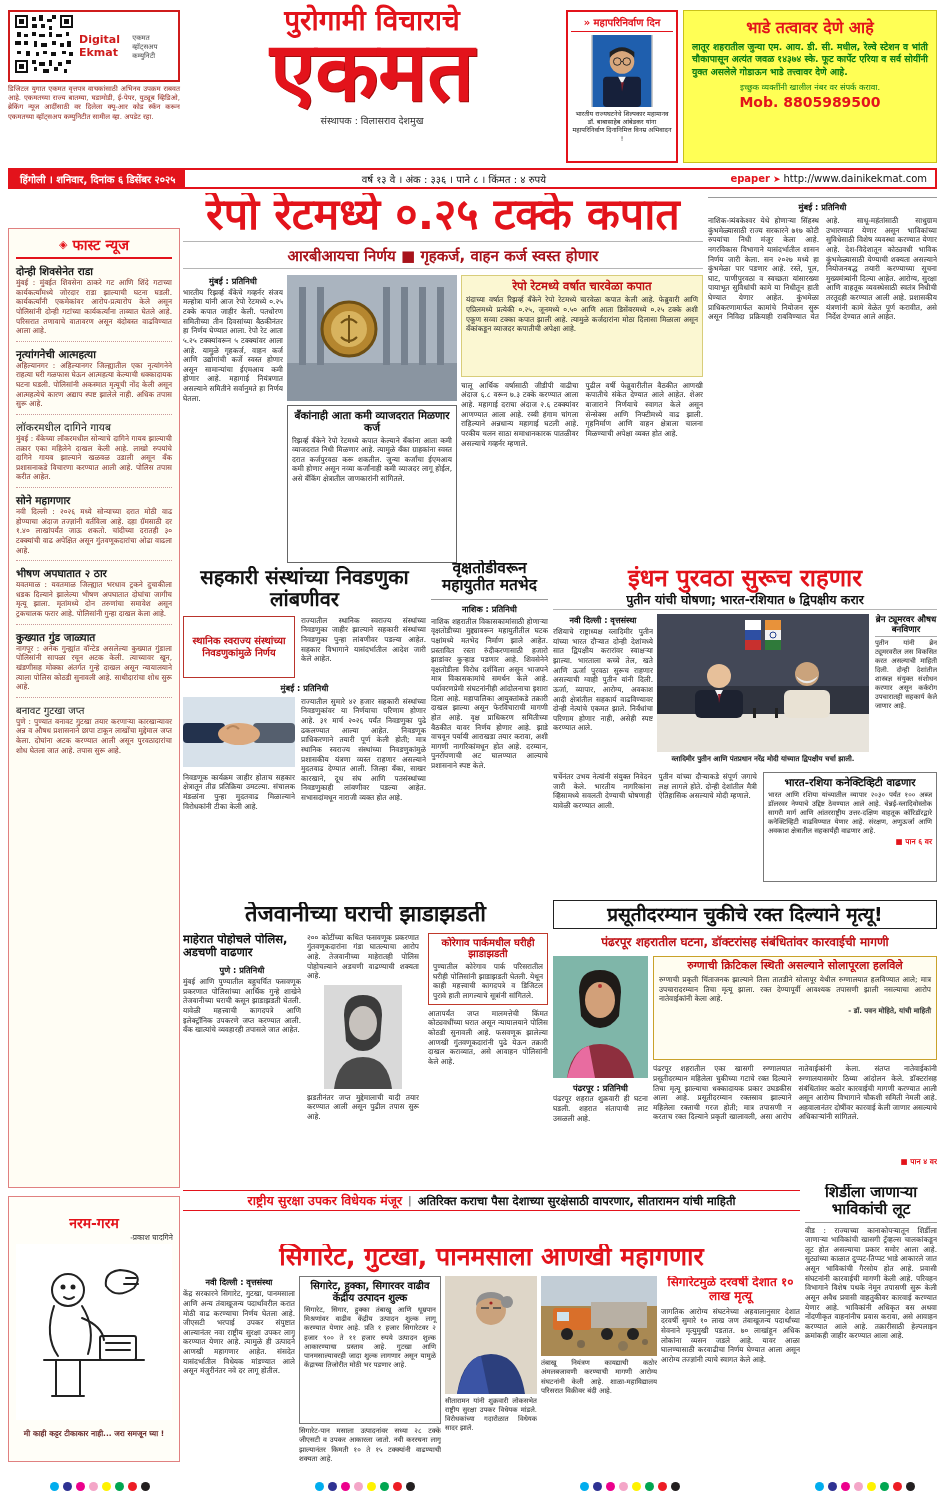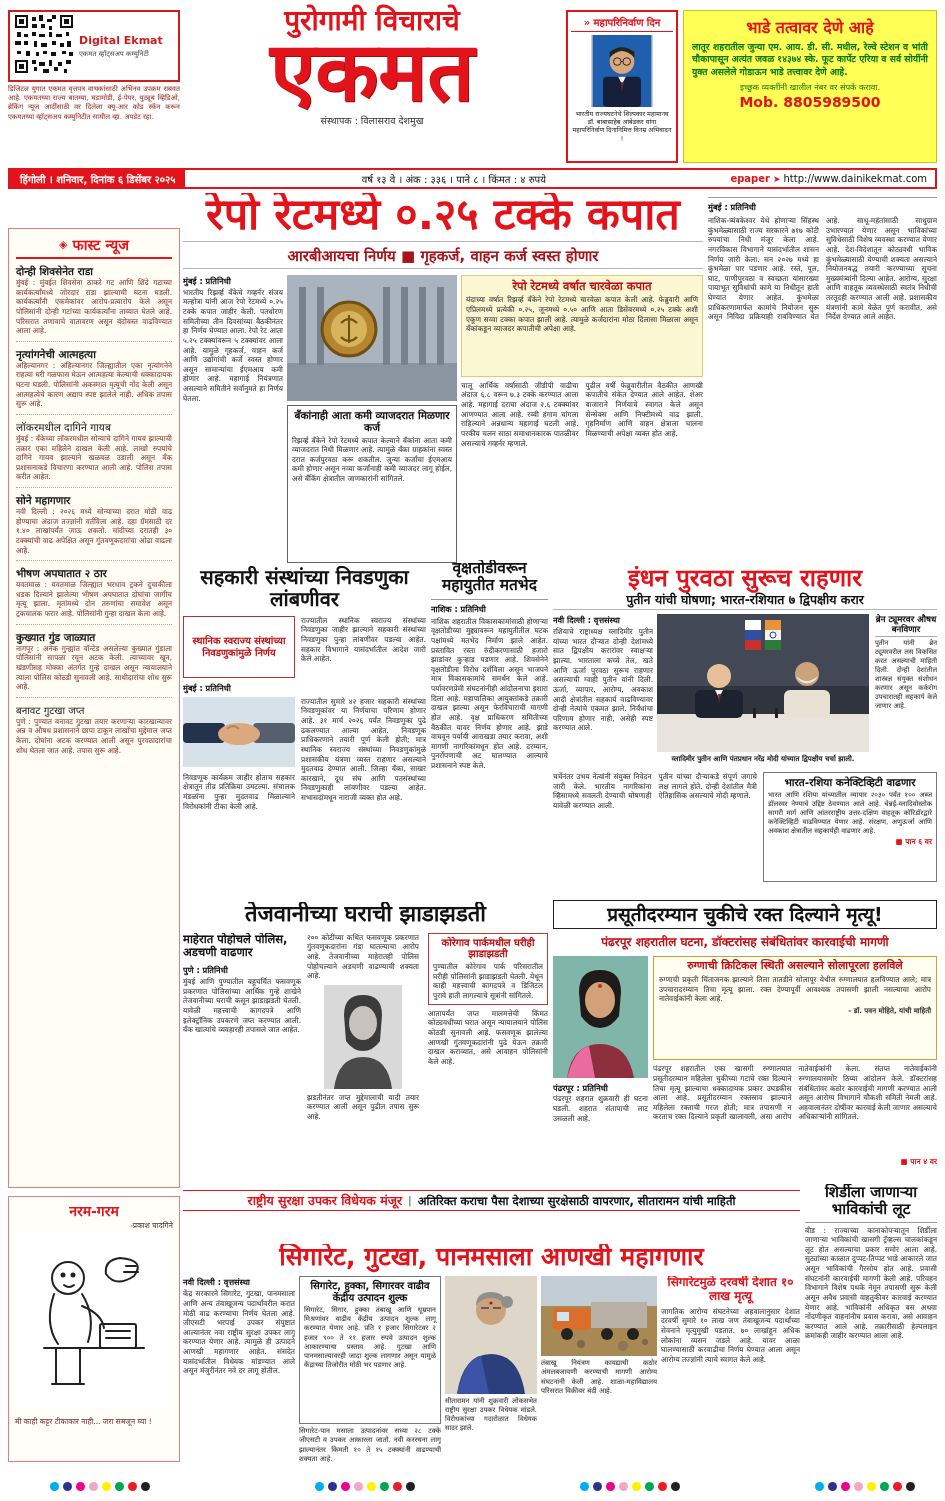--- a/index.html
+++ b/index.html
@@ -2,21 +2,21 @@
 <html><head>
 <meta charset="utf-8">
 <style>
   *{margin:0;padding:0;box-sizing:border-box}
   html,body{background:#e9e9e9}
   body{font-family:"DejaVu Sans",sans-serif;color:#1a1a1a}
   #page{position:relative;width:945px;height:1501px;background:#ffffff;overflow:hidden}
   .abs{position:absolute}
   .jus{text-align:justify}
   .bt{font-size:7.3px;line-height:1.32;color:#232323;text-align:justify}
-  .byline{font-weight:bold;font-size:8.2px;color:#111}
+  .byline{font-weight:bold;font-size:8.2px;text-align:center;color:#111}
   .sec-head{font-weight:bold;color:#121212;text-align:center;line-height:1.12}
   .box{border:1px solid #777;padding:3px 4px;overflow:hidden}
   .box-title{font-weight:bold;text-align:center;line-height:1.18}
   .cols2{column-count:2;column-gap:7px}
   .clip{overflow:hidden}
   .photo{position:relative;overflow:hidden;background:#ccc}
   .photo svg{display:block;width:100%;height:100%}
   .jump{color:#e3131b;font-weight:bold;font-size:7.5px;text-align:right}
   .dot{display:inline-block;width:9px;height:9px;border-radius:50%;margin-right:4px}
   .d1{background:#00adee}.d2{background:#2e3192}.d3{background:#ec008c}.d4{background:#f4a6c8}
@@ -80,21 +80,21 @@
               <rect x="26" y="2" width="5" height="5"></rect>
               <rect x="2" y="26" width="5" height="5"></rect>
             </g>
           <g fill="#111">
               <rect x="3" y="3" width="3" height="3"></rect>
               <rect x="27" y="3" width="3" height="3"></rect>
               <rect x="3" y="27" width="3" height="3"></rect>
             </g>
         </svg>
       </span>
-      <span style="display:flex;flex-direction:column;gap:2px">
+      <span style="display:flex;gap:2px">
         <span style="color:#cf1c1c;font-weight:bold;font-size:11px">Digital Ekmat</span>
         <span style="font-size:7px;color:#444">एकमत व्हॉट्सअप कम्युनिटी</span>
       </span>
     </div>
     <div class="jus" style="margin-top:3px;font-size:7px;line-height:1.32;color:#8c1d12">डिजिटल युगात एकमत वृत्तपत्र वाचकांसाठी अभिनव उपक्रम राबवत आहे. एकमतच्या राज्य बातम्या, घडामोडी, ई-पेपर, युट्यूब व्हिडिओ, ब्रेकिंग न्यूज आदींसाठी वर दिलेला क्यू-आर कोड स्कॅन करून एकमतच्या व्हॉट्सअप कम्युनिटीत सामील व्हा. अपडेट रहा.</div>
   </div>
 
   <div class="abs" style="left:182px;top:6px;width:380px;height:160px;text-align:center">
     <div style="color:#e3131b;font-weight:bold;font-size:28px;line-height:1.05">पुरोगामी विचाराचे</div>
     <div style="color:#e3131b;font-weight:bold;font-size:82px;line-height:1.0;margin-top:-4px;text-shadow:1px 1px 0 #a00c0c">एकमत</div>
@@ -414,21 +414,21 @@
       </div>
     </div>
   </div>
 
   <div class="abs clip" style="left:805px;top:1184px;width:132px;height:278px">
     <div class="sec-head" style="font-size:15px">शिर्डीला जाणाऱ्या भाविकांची लूट</div>
     <div class="thinrule" style="margin:4px 0 3px"></div>
     <div class="bt clip" style="height:238px">बीड : राज्याच्या कानाकोपऱ्यातून शिर्डीला जाणाऱ्या भाविकांची खासगी ट्रॅव्हल्स चालकांकडून लूट होत असल्याचा प्रकार समोर आला आहे. सुट्यांच्या काळात दुप्पट-तिप्पट भाडे आकारले जात असून भाविकांची गैरसोय होत आहे. प्रवासी संघटनांनी कारवाईची मागणी केली आहे. परिवहन विभागाने विशेष पथके नेमून तपासणी सुरू केली असून अवैध प्रवासी वाहतुकीवर कारवाई करण्यात येणार आहे. भाविकांनी अधिकृत बस अथवा नोंदणीकृत वाहनांनीच प्रवास करावा, असे आवाहन करण्यात आले आहे. तक्रारीसाठी हेल्पलाइन क्रमांकही जाहीर करण्यात आला आहे.</div>
   </div>
 
-  <div class="abs clip" style="left:8px;top:1196px;width:172px;height:266px;border:1px solid #e08080;background:#fffef8;padding:4px 6px">
+  <div class="abs clip" style="left:8px;top:1196px;width:172px;height:266px;border:1px solid #e08080;background:#fffef8;padding:16px 6px">
     <div style="display:flex;justify-content:center;align-items:baseline;gap:6px">
       <span style="color:#e3131b;font-weight:bold;font-size:14px">नरम-गरम</span>
     </div>
     <div style="font-size:7.5px;color:#333;text-align:right">-प्रकाश घादगिने</div>
     <div class="photo" style="width:156px;height:176px;margin:2px auto;background:#fff">
       <svg viewBox="0 0 156 176">
         <rect width="156" height="176" fill="#fff"></rect>
         <g fill="none" stroke="#222" stroke-width="2" stroke-linecap="round">
           <circle cx="52" cy="46" r="16"></circle>
           <circle cx="47" cy="43" r="1.5" fill="#222"></circle>
@@ -439,21 +439,21 @@
           <path d="M28 116 h100"></path>
           <rect x="84" y="92" width="36" height="24" rx="2"></rect>
           <path d="M90 99 h24 M90 106 h24"></path>
           <path d="M66 74 q20 8 22 22"></path>
           <path d="M104 26 q26 2 14 18 q-18 12 -28 -2 q-2 -14 14 -16 z"></path>
           <path d="M110 34 h10 M108 40 h14"></path>
           <path d="M40 116 v36 M64 116 v36 M36 152 h32"></path>
         </g>
       </svg>
     </div>
-    <div style="font-size:7.5px;font-weight:normal;color:#6b2b2b;text-align:left;margin-top:8px">मी काही कट्टर टीकाकार नाही... जरा समजून घ्या !</div>
+    <div style="font-size:7.5px;font-weight:bold;color:#6b2b2b;text-align:center;margin-top:8px">मी काही कट्टर टीकाकार नाही... जरा समजून घ्या !</div>
   </div>
 
   <div class="abs" style="left:50px;top:1476px">
     <span class="dot d1"></span><span class="dot d2"></span><span class="dot d3"></span><span class="dot d4"></span><span class="dot d5"></span><span class="dot d6"></span><span class="dot d7"></span><span class="dot d8"></span>
   </div>
   <div class="abs" style="left:315px;top:1476px">
     <span class="dot d1"></span><span class="dot d2"></span><span class="dot d3"></span><span class="dot d4"></span><span class="dot d5"></span><span class="dot d6"></span><span class="dot d7"></span><span class="dot d8"></span>
   </div>
   <div class="abs" style="left:580px;top:1476px">
     <span class="dot d1"></span><span class="dot d2"></span><span class="dot d3"></span><span class="dot d4"></span><span class="dot d5"></span><span class="dot d6"></span><span class="dot d7"></span><span class="dot d8"></span>

